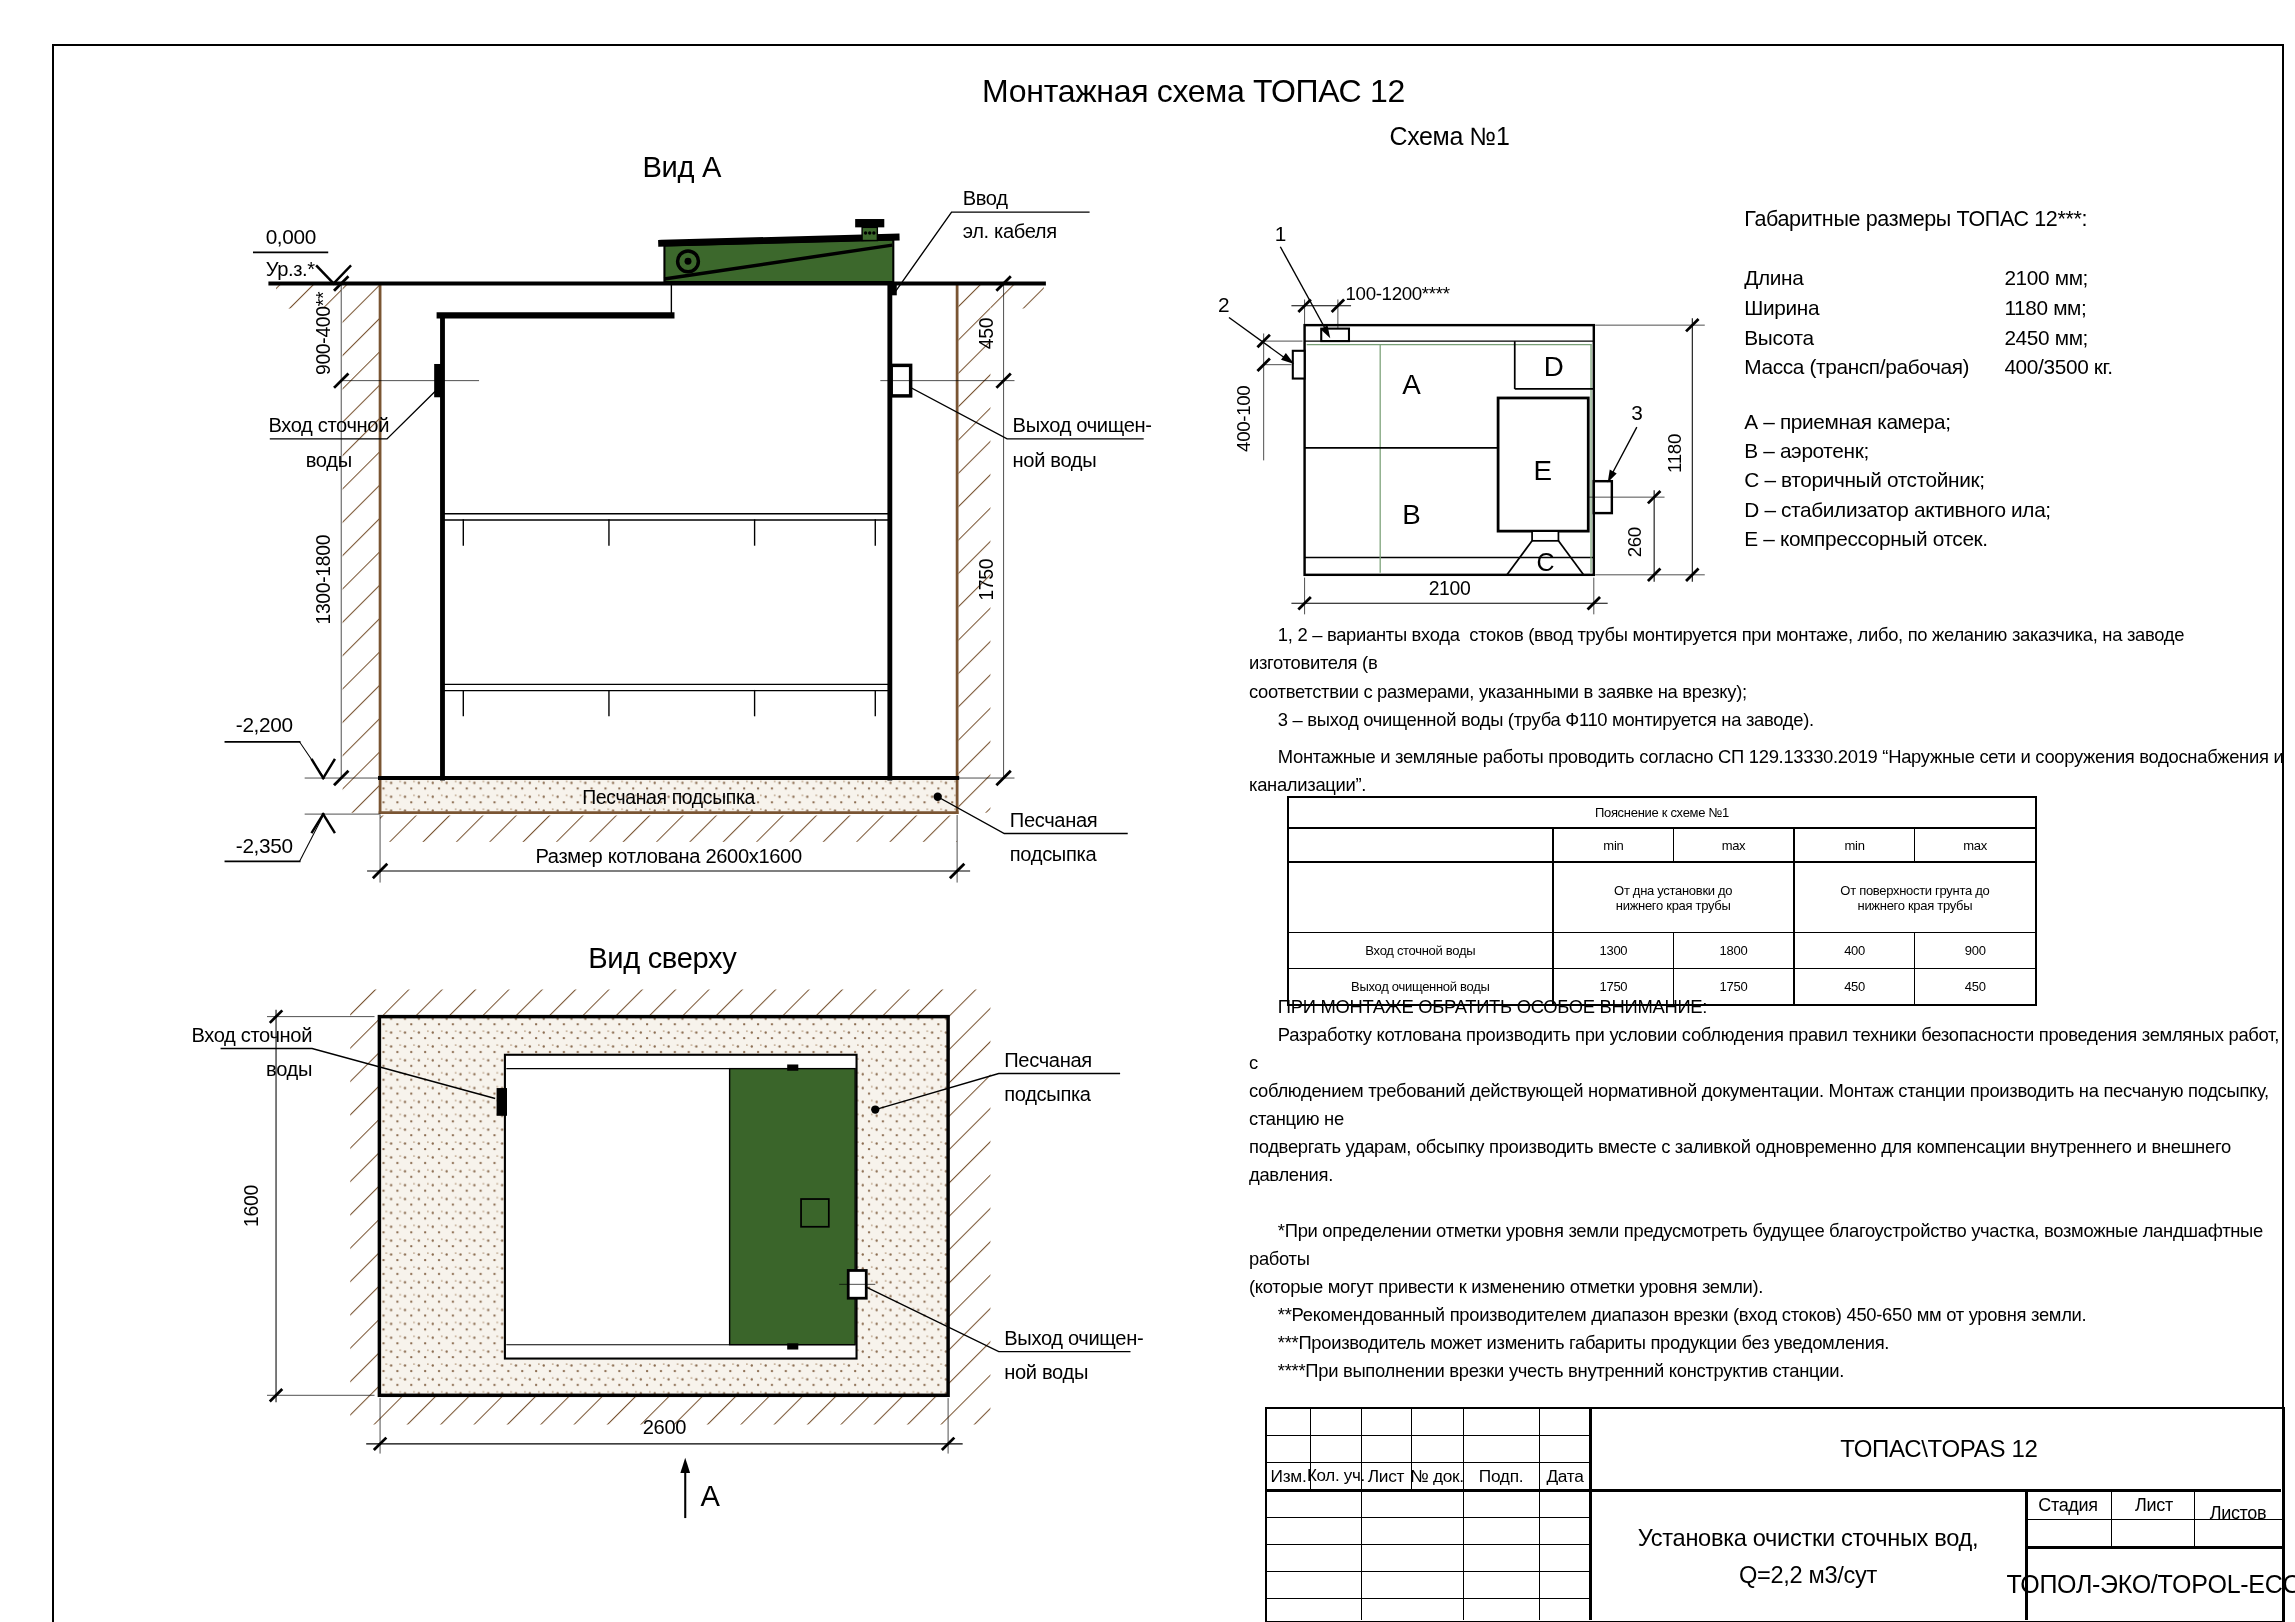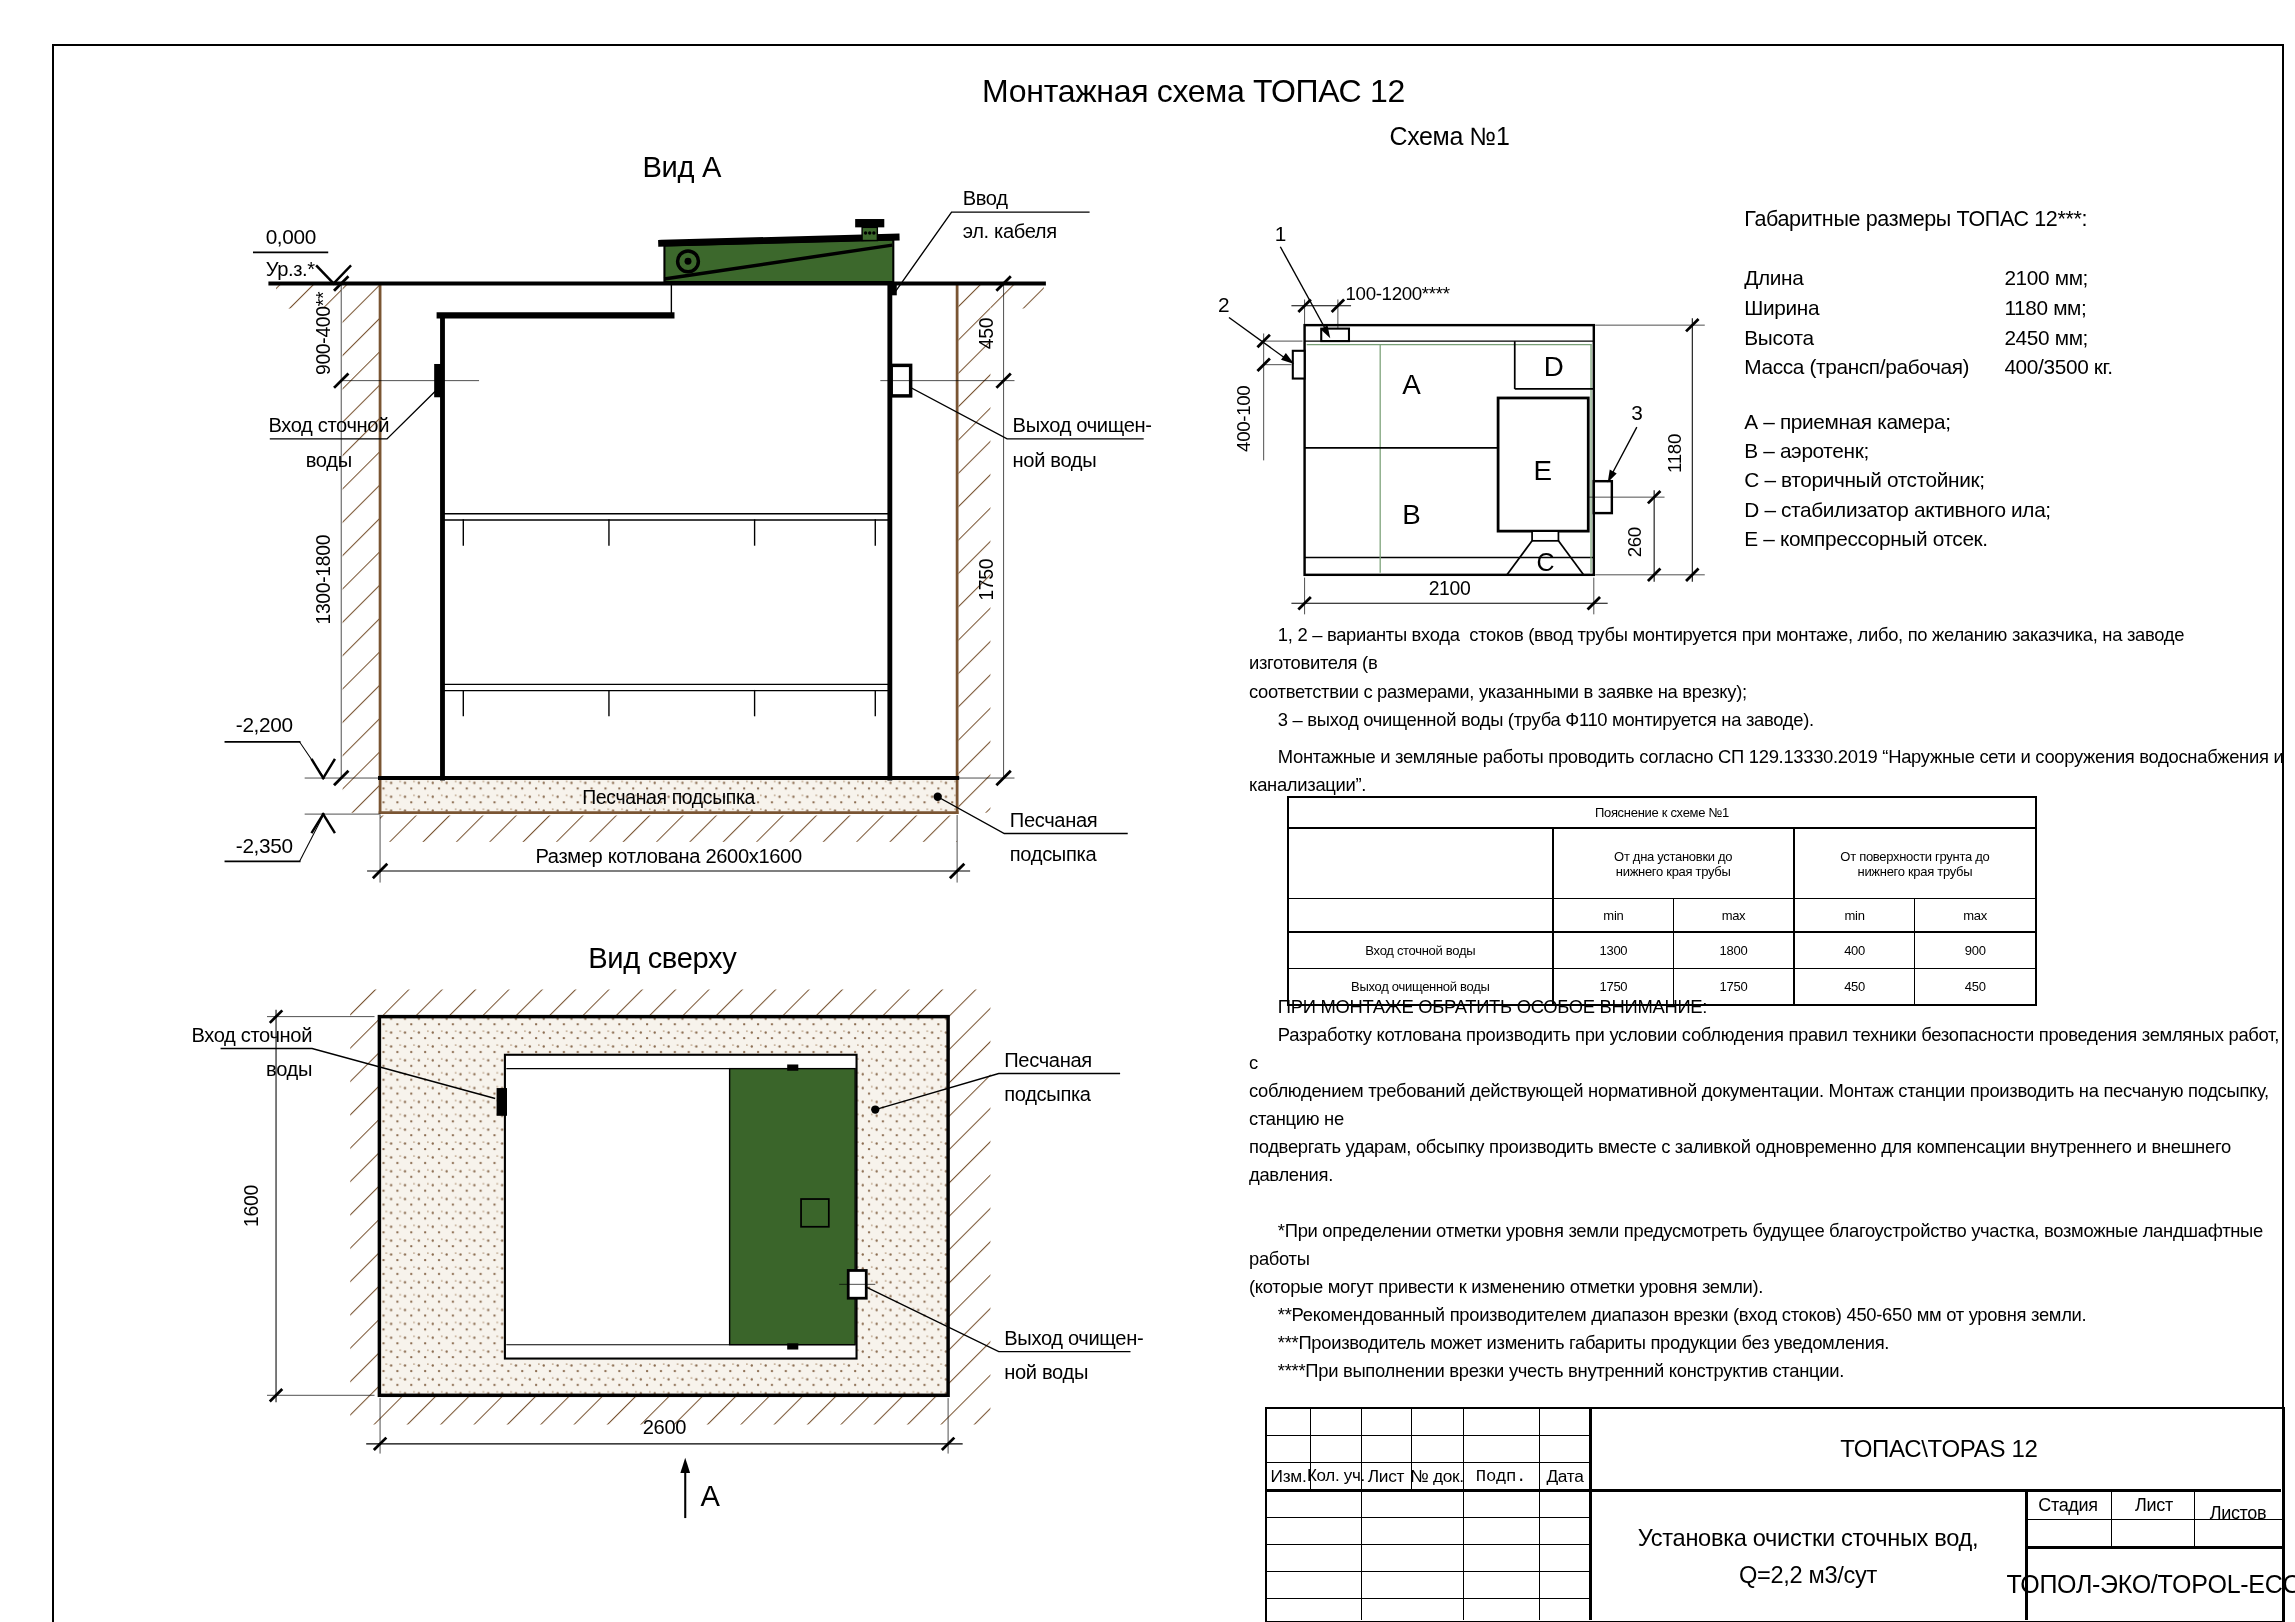--- a/index.html
+++ b/index.html
@@ -353,32 +353,32 @@
 соответствии с размерами, указанными в заявке на врезку);
       3 – выход очищенной воды (труба Ф110 монтируется на заводе).</div>
   <div class="blk" style="left:1249px;top:713px;width:1048px;">      Монтажные и земляные работы проводить согласно СП 129.13330.2019 “Наружные сети и сооружения водоснабжения и канализации”.</div>
 
   <table id="exp-table">
     <tbody>
         <tr>
       <td colspan="5" class="tb-title">Пояснение к схеме №1</td>
     </tr>
     <tr>
+      <td class="c0 mm"></td>
+      <td class="mm" style="width:114px">min</td>
+      <td class="mm gsep" style="width:113px">max</td>
+      <td class="mm" style="width:114px">min</td>
+      <td class="mm" style="width:114px">max</td>
+    </tr>
+    <tr>
       <td class="c0 grp"></td>
       <td colspan="2" class="grp gsep">От дна установки до
 нижнего края трубы</td>
       <td colspan="2" class="grp">От поверхности грунта до
 нижнего края трубы</td>
-    </tr>
-    <tr>
-      <td class="c0 mm"></td>
-      <td class="mm" style="width:114px">min</td>
-      <td class="mm gsep" style="width:113px">max</td>
-      <td class="mm" style="width:114px">min</td>
-      <td class="mm" style="width:114px">max</td>
     </tr>
     <tr>
       <td class="c0 dr">Вход сточной воды</td>
       <td class="dr">1300</td>
       <td class="dr gsep">1800</td>
       <td class="dr">400</td>
       <td class="dr">900</td>
     </tr>
     <tr>
       <td class="c0 dr">Выход очищенной воды</td>
@@ -420,21 +420,21 @@
     <div class="hl" style="left:0;top:135px;width:323px;height:1.4px;"></div>
     <div class="hl" style="left:0;top:162px;width:323px;height:1.4px;"></div>
     <div class="hl" style="left:0;top:189px;width:323px;height:1.4px;"></div>
     <div class="hl" style="left:758px;top:110px;width:257px;height:1.4px;"></div>
     <div class="hl" style="left:758px;top:137px;width:257px;height:2.8px;"></div>
 
     <span class="tbt" style="left:21.5px;top:67px;font-size:17.3px;">Изм.</span>
     <span class="tbt" style="left:69px;top:67px;font-size:17px;">Кол. уч.</span>
     <span class="tbt" style="left:119px;top:67px;font-size:17.3px;">Лист</span>
     <span class="tbt" style="left:170px;top:67px;font-size:17.3px;">№ док.</span>
-    <span class="tbt" style="left:234px;top:67px;font-size:17.3px;font-family:Liberation Mono, monospace;">Подп.</span>
+    <span class="tbt" style="left:234px;top:67px;font-size:17.3px;">Подп.</span>
     <span class="tbt" style="left:298px;top:67px;font-size:17.3px;">Дата</span>
     <span class="tbt" style="left:672px;top:40px;font-size:24px;">ТОПАС\TOPAS 12</span>
     <span class="tbt" style="left:541px;top:129px;font-size:23.6px;">Установка очистки сточных вод,</span>
     <span class="tbt" style="left:541px;top:166px;font-size:23.6px;">Q=2,2 м3/сут</span>
     <span class="tbt" style="left:801px;top:96px;font-size:18px;">Стадия</span>
     <span class="tbt" style="left:887px;top:96px;font-size:18px;">Лист</span>
     <span class="tbt" style="left:971px;top:104px;font-size:18px;">Листов</span>
     <span class="tbt" style="left:887px;top:175px;font-size:25px;">ТОПОЛ-ЭКО/TOPOL-ECO</span>
   </div>
 

